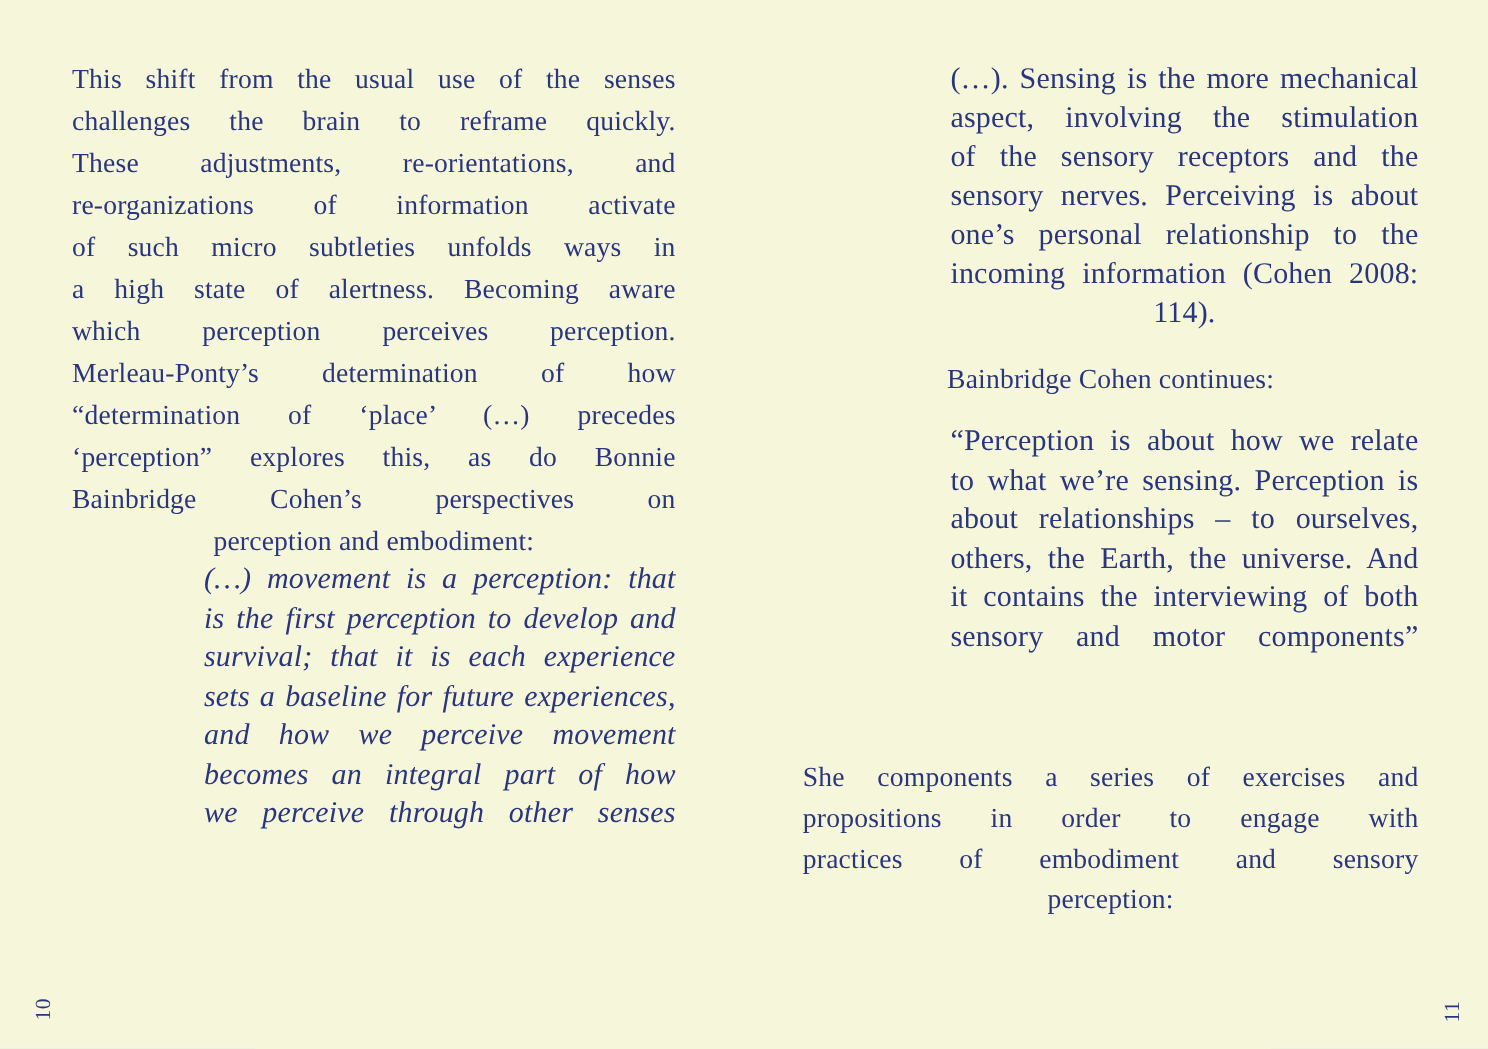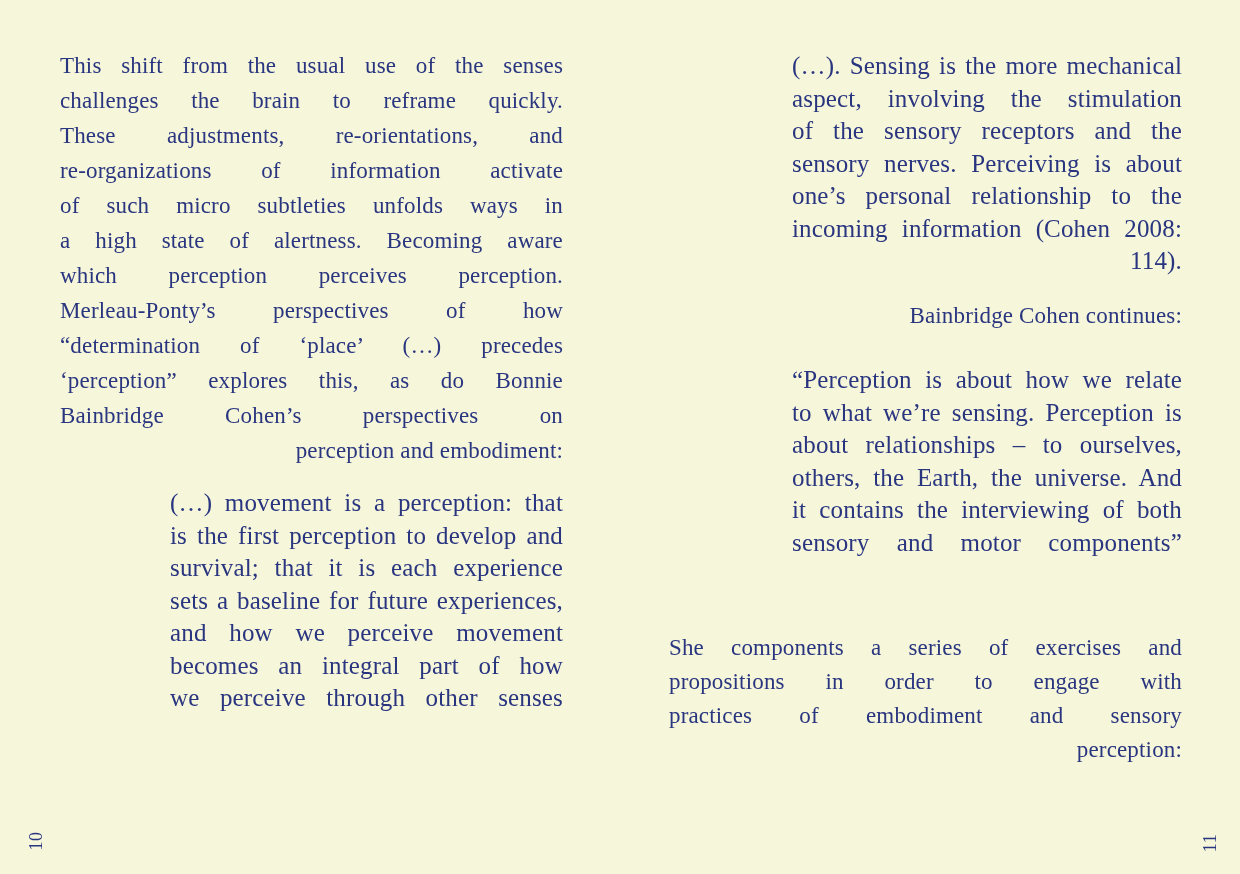--- a/index.html
+++ b/index.html
@@ -13,31 +13,31 @@
     height: 874px;
     background: #f6f7da;
     color: #2a3580;
     font-family: "Liberation Serif", "DejaVu Serif", serif;
     overflow: hidden;
     letter-spacing: 0.01em;
   }
   .block { position: absolute; }
   .body-text { font-size: 23px; line-height: 35px; }
   .quote-text { font-size: 25px; line-height: 32.5px; }
-  .ln { text-align: right; white-space: normal; }
+  .ln { text-align: center; white-space: normal; }
   .ln.j { text-align: justify; text-align-last: justify; }
 
   
   #lp-para  { left: 60px;  top: 48px;  width: 503px; }
-  #lp-quote { left: 170px; top: 487px; width: 393px; }
+  #lp-quote { left: 170px; top: 467px; width: 393px; font-style: italic; }
 
   
   #rp-quote1  { left: 792px; top: 50px;  width: 390px; }
   #rp-heading { left: 669px; top: 298px; width: 513px; }
-  #rp-quote2  { left: 792px; top: 364px; width: 390px; }
+  #rp-quote2  { left: 792px; top: 352px; width: 390px; }
   #rp-para    { left: 669px; top: 631px; width: 513px; line-height: 34px; }
 
   
   .pn {
     position: absolute;
     font-size: 18px;
     letter-spacing: 0.5px;
     transform: translate(-50%, -50%) rotate(-90deg);
     transform-origin: center center;
   }
@@ -51,21 +51,21 @@
 
   <section>
     <div id="lp-para" class="block body-text">
       <div class="ln j">This shift from the usual use of the senses</div>
       <div class="ln j">challenges the brain to reframe quickly.</div>
       <div class="ln j">These adjustments, re-orientations, and</div>
       <div class="ln j">re-organizations of information activate</div>
       <div class="ln j">of such micro subtleties unfolds ways in</div>
       <div class="ln j">a high state of alertness. Becoming aware</div>
       <div class="ln j">which perception perceives perception.</div>
-      <div class="ln j">Merleau-Ponty’s perspectives of how</div>
+      <div class="ln j">Merleau-Ponty’s determination of how</div>
       <div class="ln j">“determination of ‘place’ (…) precedes</div>
       <div class="ln j">‘perception” explores this, as do Bonnie</div>
       <div class="ln j">Bainbridge Cohen’s perspectives on</div>
       <div class="ln">perception and embodiment:</div>
     </div>
 
     <div id="lp-quote" class="block quote-text">
       <div class="ln j">(…) movement is a perception: that</div>
       <div class="ln j">is the first perception to develop and</div>
       <div class="ln j">survival; that it is each experience</div>

